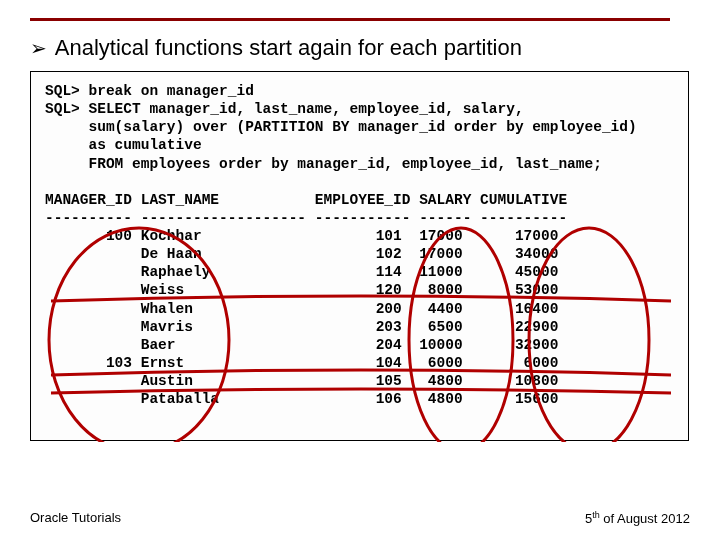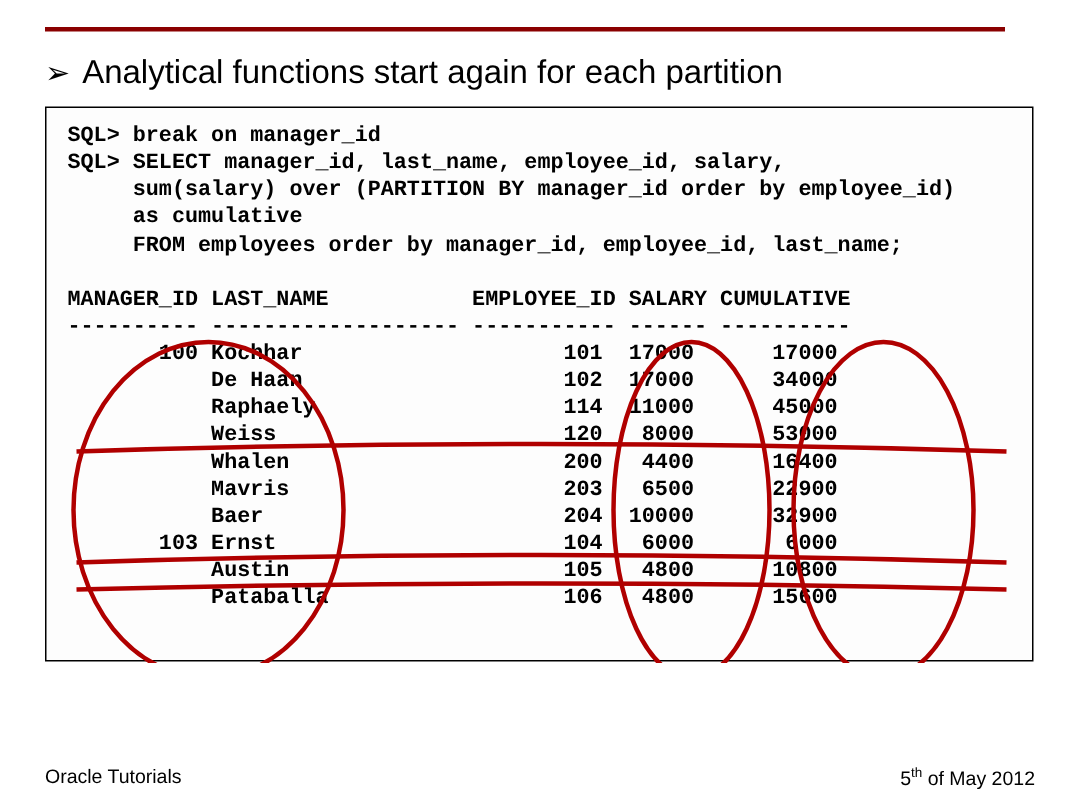--- a/index.html
+++ b/index.html
@@ -119,16 +119,16 @@
 
       <path d="M 20 229 Q 330 219 640 229" fill="none" stroke="#b00000" stroke-width="3"></path>
       <path d="M 20 303 Q 330 293 640 303" fill="none" stroke="#b00000" stroke-width="3"></path>
       <path d="M 20 321 Q 330 313 640 321" fill="none" stroke="#b00000" stroke-width="3"></path>
     </svg>
   </div>
 
   <div class="footer">
     <span>Oracle Tutorials</span>
     <span class="right">
-      <span>5</span><sup>th</sup><span> of May 2012</span>
+      <span>5</span><sup>th</sup><span> of August 2012</span>
     </span>
   </div>
 </div>
 
 </body></html>

